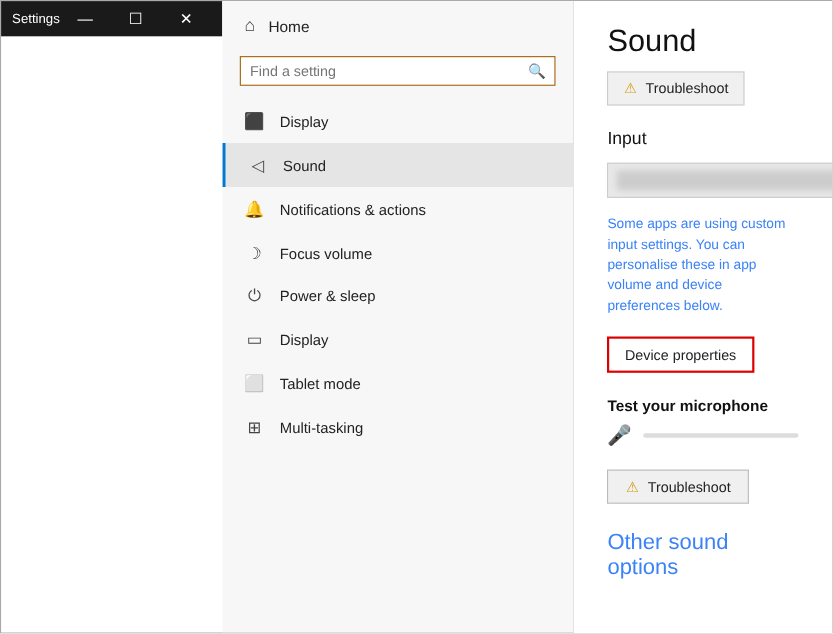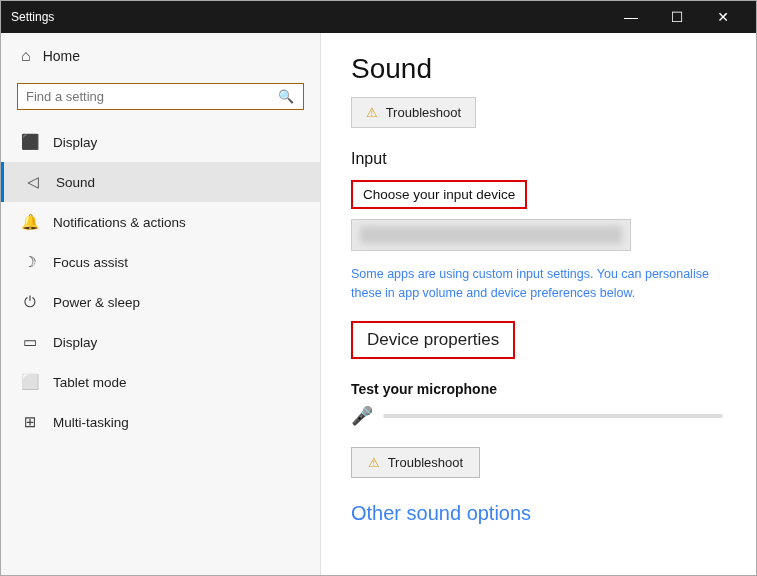--- a/index.html
+++ b/index.html
@@ -9,21 +9,21 @@
       width: 757px;
       height: 576px;
       overflow: hidden;
     }
     .window {
       width: 757px;
       height: 576px;
       background: #fff;
       border: 1px solid #aaa;
       display: flex;
-      flex-direction: column;
+      flex-direction: row;
     }
     .title-bar {
       height: 32px;
       background: #1a1a1a;
       display: flex;
       align-items: center;
       padding: 0 10px;
       justify-content: space-between;
       flex-shrink: 0;
     }
@@ -192,21 +192,21 @@
       line-height: 1.5;
       margin-bottom: 18px;
       max-width: 380px;
     }
     .device-properties-btn {
       display: inline-flex;
       align-items: center;
       border: 2px solid #d00;
       background: #fff;
       padding: 7px 14px;
-      font-size: 17px;
+      font-size: 13px;
       cursor: pointer;
       color: #222;
       margin-bottom: 22px;
     }
     .test-mic-title {
       font-size: 14px;
       font-weight: 600;
       color: #111;
       margin-bottom: 8px;
     }
@@ -278,21 +278,21 @@
         <div class="sidebar-item active">
           <span class="sidebar-item-icon">◁</span>
           <span>Sound</span>
         </div>
         <div class="sidebar-item">
           <span class="sidebar-item-icon">🔔</span>
           <span>Notifications &amp; actions</span>
         </div>
         <div class="sidebar-item">
           <span class="sidebar-item-icon">☽</span>
-          <span>Focus assist</span>
+          <span>Focus volume</span>
         </div>
         <div class="sidebar-item">
           <span class="sidebar-item-icon">⏻</span>
           <span>Power &amp; sleep</span>
         </div>
         <div class="sidebar-item">
           <span class="sidebar-item-icon">▭</span>
           <span>Display</span>
         </div>
         <div class="sidebar-item">
@@ -309,21 +309,20 @@
     <div class="main-content">
       <div class="page-title">Sound</div>
 
       <button class="troubleshoot-btn-top">
         <span style="color:#d4a017;">⚠</span>
         <span>Troubleshoot</span>
       </button>
 
       <div class="section-title">Input</div>
 
-      <div class="input-device-label">Choose your input device</div>
 
       <div class="device-dropdown">
         <div class="device-dropdown-inner"></div>
       </div>
 
       <div class="custom-input-text">Some apps are using custom input settings. You can personalise these in app volume and device preferences below.</div>
 
       <button class="device-properties-btn">
         <span>Device properties</span>
       </button>

